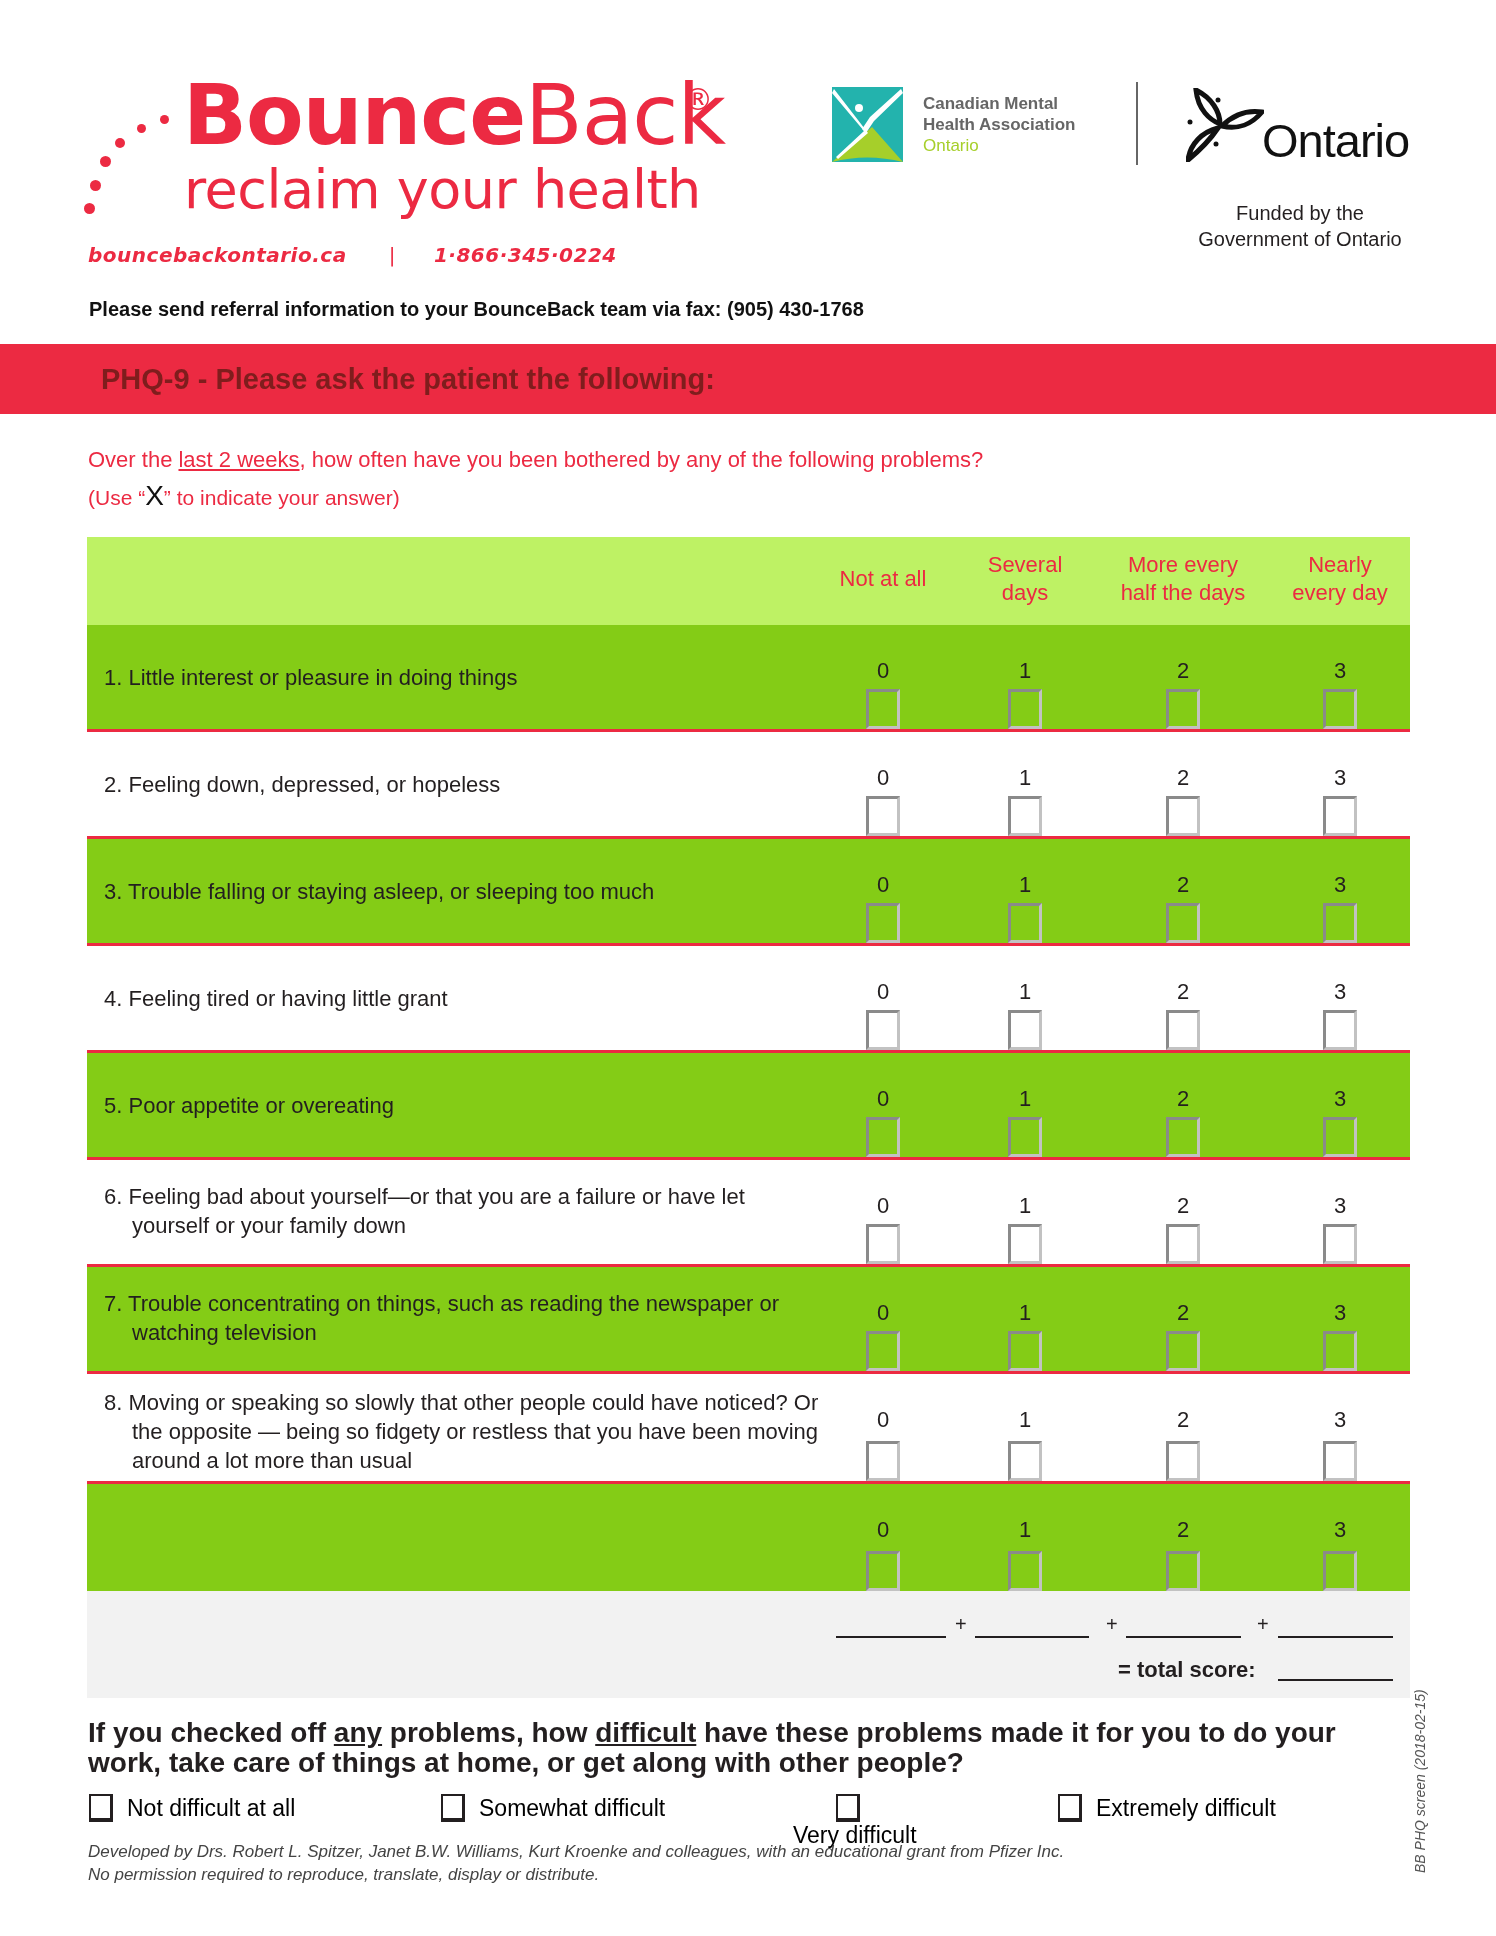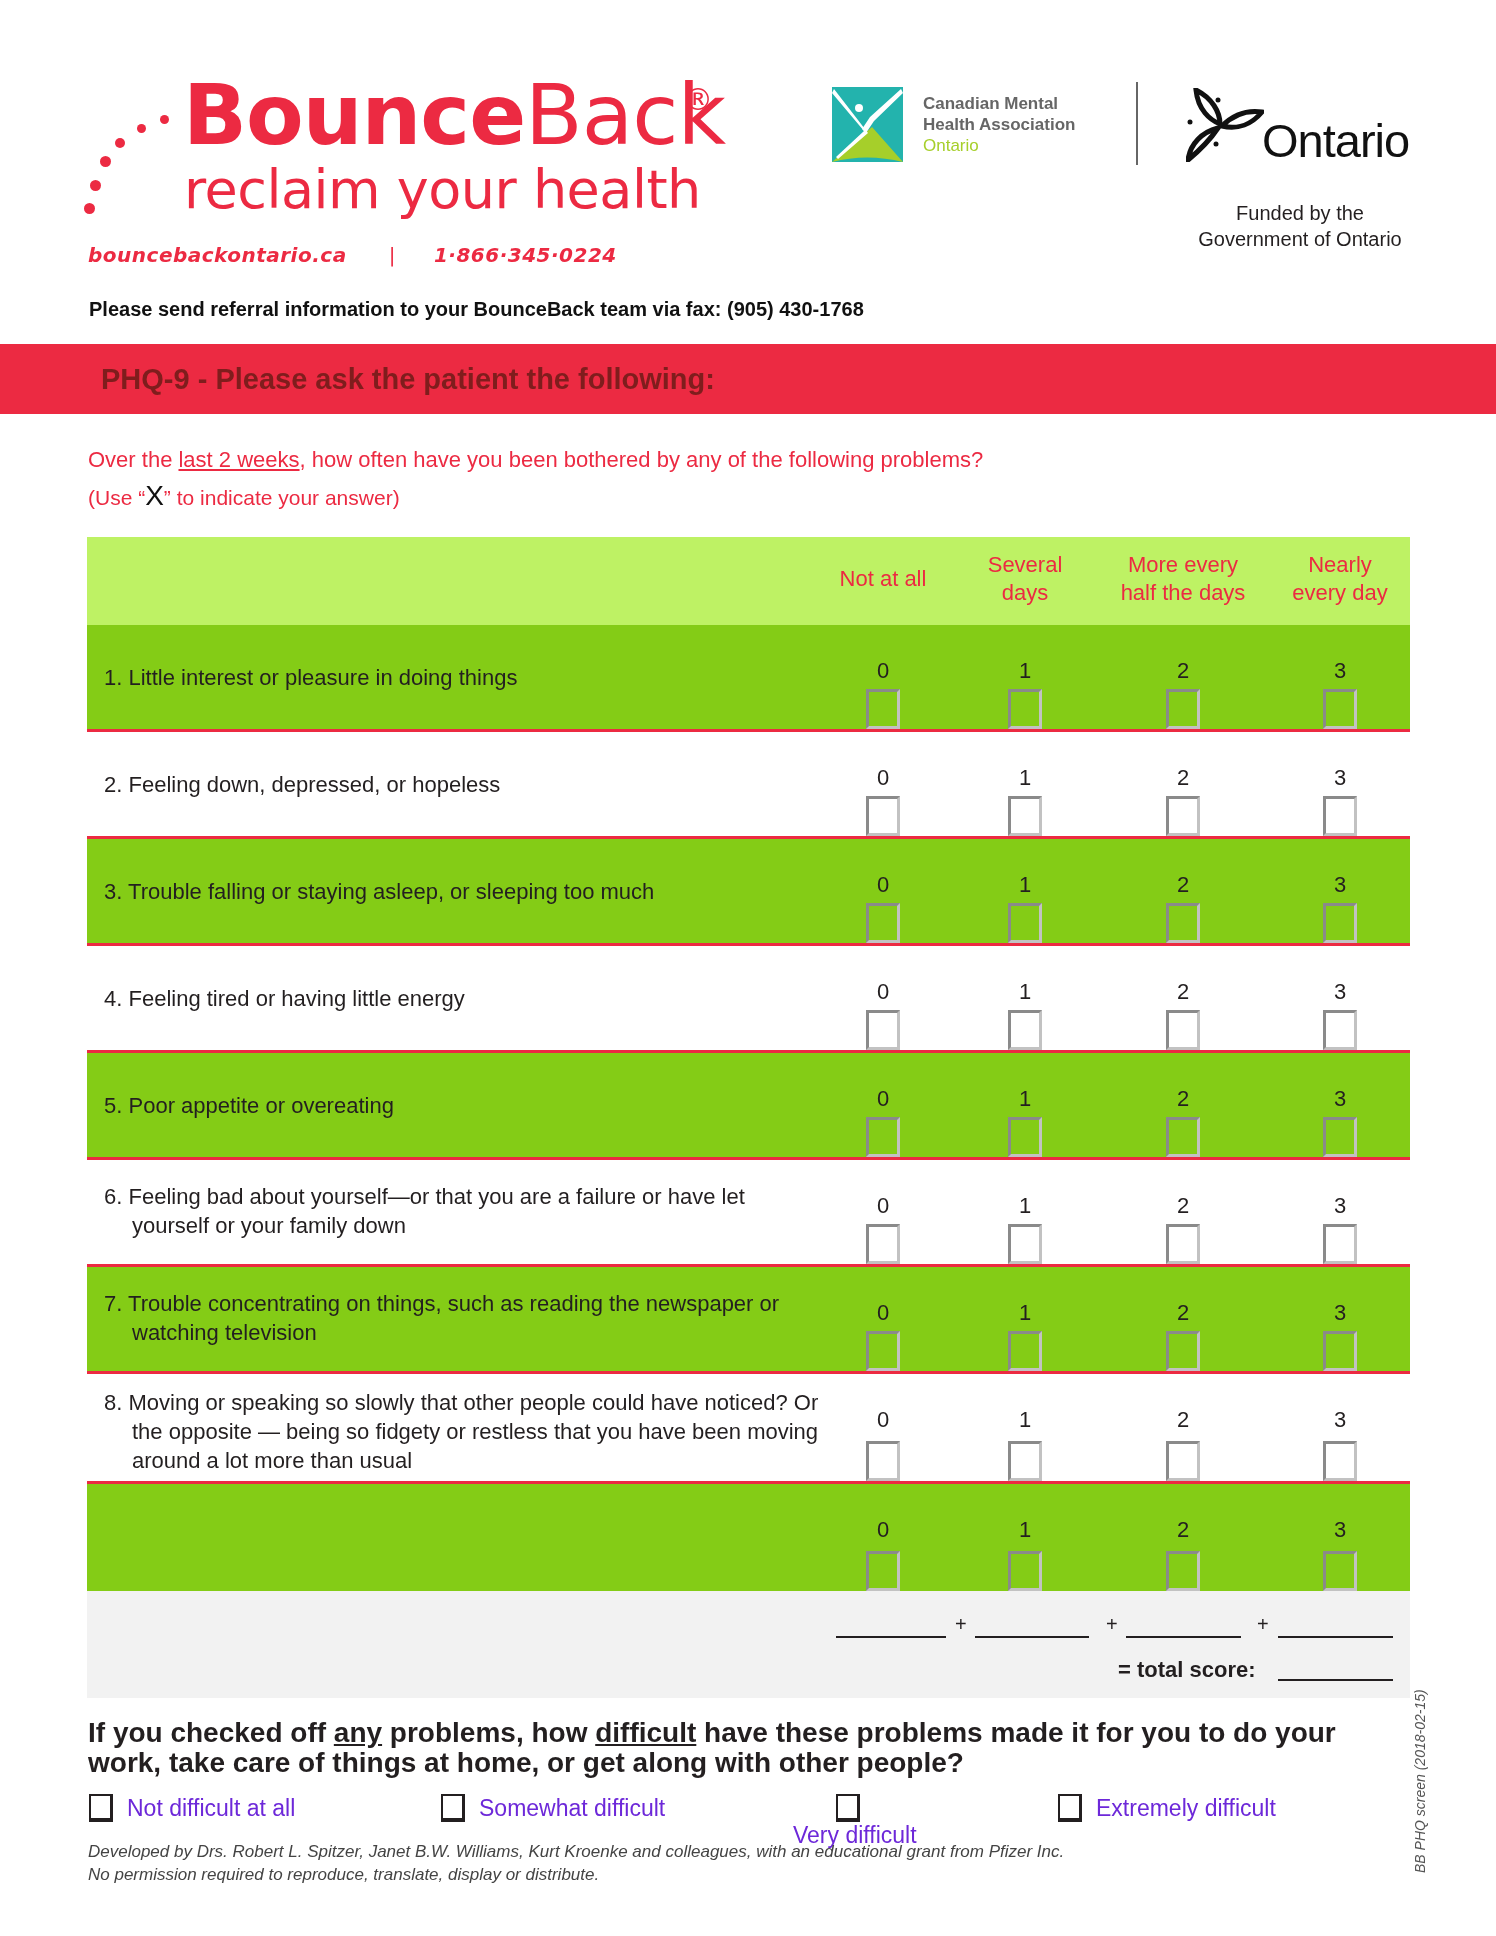--- a/index.html
+++ b/index.html
@@ -55,21 +55,21 @@
   .sum { position: relative; height: 107px; background: #f2f2f2; }
   .blank { position: absolute; height: 2px; background: #231f20; }
   .plus { position: absolute; font-size: 20px; color: #231f20; }
   .total-label { position: absolute; left: 1031px; top: 66px; font-size: 22px; font-weight: bold; color: #231f20; white-space: nowrap; }
 
   
   .diff-q { left: 88px; top: 1718px; width: 1320px; font-size: 28px; line-height: 30px; font-weight: bold; color: #231f20; }
   .diff-q u { text-decoration: underline; }
   .diff-opt { position: absolute; top: 1794px; display: flex; align-items: center; cursor: pointer; }
   .diff-box { width: 24px; height: 28px; border: 2px solid #231f20; border-right-width: 3px; border-bottom-width: 4px; margin-right: 14px; background: #fff; }
-  .diff-label { font-size: 23px; color: #6d28d9; white-space: nowrap; }
+  .diff-label { font-size: 23px; color: #000000; white-space: nowrap; }
 
   .credits { left: 88px; top: 1840px; font-size: 17px; line-height: 23px; font-style: italic; color: #444; white-space: nowrap; }
   .side-note { left: 1412px; top: 1873px; font-size: 14px; font-style: italic; color: #555; white-space: nowrap; transform-origin: left top; transform: rotate(-90deg); }
 </style>
 </head>
 <body>
 
 <div class="abs">
   <span class="bb-dot" style="left:84px;top:203px;"></span>
   <span class="bb-dot" style="left:90px;top:180px;"></span>
@@ -202,21 +202,21 @@
           <div class="opt-num">2</div>
           <div class="opt-box"></div>
         </div>
         <div class="opt" style="left: 1253px;">
           <div class="opt-num">3</div>
           <div class="opt-box"></div>
         </div>
       </div>
       <div class="row">
         <div class="row-text">
-          <span class="inner"><span>4.</span> <span>Feeling tired or having little energy</span></span>
+          <span class="inner"><span>4.</span> <span>Feeling tired or having little grant</span></span>
         </div>
         <div class="opt" style="left: 796px;">
           <div class="opt-num">0</div>
           <div class="opt-box"></div>
         </div>
         <div class="opt" style="left: 938px;">
           <div class="opt-num">1</div>
           <div class="opt-box"></div>
         </div>
         <div class="opt" style="left: 1096px;">

